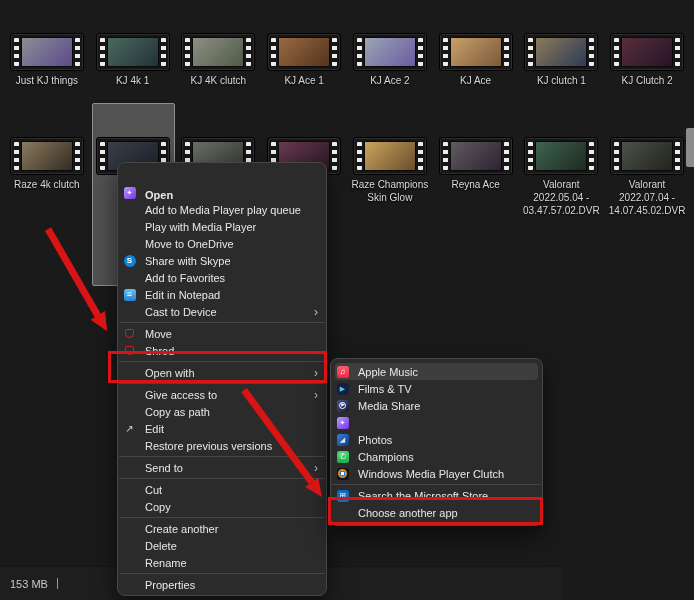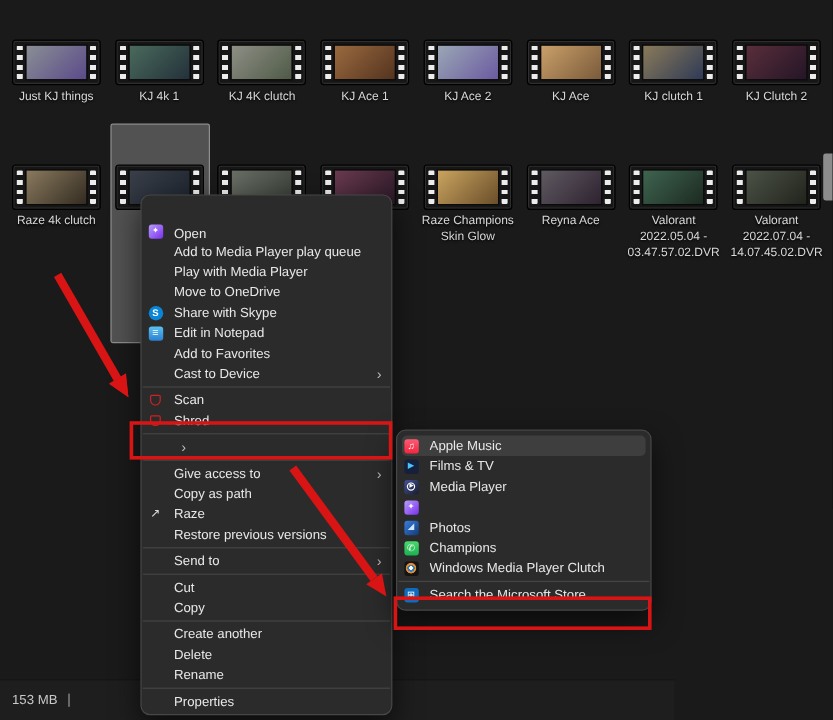--- a/index.html
+++ b/index.html
@@ -52,21 +52,21 @@
     border-radius:8px;box-sizing:border-box;padding:4px 0;
     box-shadow:0 10px 24px rgba(0,0,0,.6);
   }
   #main-menu{left:117px;top:162px;width:210px;height:434px;z-index:5;}
   #submenu{left:330px;top:358px;width:213px;z-index:6;}
   .menu-item{
     height:17px;display:flex;align-items:center;
     font-size:11px;color:#e8e8e8;padding:0 8px 0 5px;cursor:default;
     white-space:nowrap;
   }
-  .menu-item.bold .mi-label{font-weight:normal;margin-top:39px;}
+  .menu-item.bold .mi-label{font-weight:bold;margin-top:39px;}
   .menu-item.highlighted{background:#3e3e3e;border-radius:4px;margin:0 4px;padding:0 3px 0 1px;}
   .mi-iconbox{width:13px;height:13px;flex:none;margin-right:9px;display:flex;align-items:center;justify-content:center;}
   .mi-label{flex:1;overflow:hidden;}
   .mi-chevron{color:#bdbdbd;font-size:12px;margin-left:6px;}
   .menu-sep{height:1px;background:#454545;margin:2px 1px;}
   
   .ic{width:12px;height:12px;border-radius:2.5px;display:flex;align-items:center;justify-content:center;
       font-size:8px;line-height:1;color:#fff;box-sizing:border-box;}
   .icon-none{visibility:hidden;}
   .icon-clipchamp{background:linear-gradient(135deg,#b79df8,#7b2ff0);}
@@ -250,76 +250,77 @@
         <span class="mi-label">Move to OneDrive</span>
       </div>
       <div class="menu-item">
         <span class="mi-iconbox">
           <span class="ic icon-skype"></span>
         </span>
         <span class="mi-label">Share with Skype</span>
       </div>
       <div class="menu-item">
         <span class="mi-iconbox">
+          <span class="ic icon-none"></span>
+        </span>
+        <span class="mi-label">Add to Favorites</span>
+      </div>
+      <div class="menu-item">
+        <span class="mi-iconbox">
           <span class="ic icon-notepad"></span>
         </span>
         <span class="mi-label">Edit in Notepad</span>
-      </div>
-      <div class="menu-item">
-        <span class="mi-iconbox">
-          <span class="ic icon-none"></span>
-        </span>
-        <span class="mi-label">Add to Favorites</span>
       </div>
       <div class="menu-item">
         <span class="mi-iconbox">
           <span class="ic icon-none"></span>
         </span>
         <span class="mi-label">Cast to Device</span>
         <span class="mi-chevron">›</span>
       </div>
       <div class="menu-sep"></div>
       <div class="menu-item">
         <span class="mi-iconbox">
           <span class="ic icon-mcafee"></span>
         </span>
-        <span class="mi-label">Scan</span>
+        <span class="mi-label">Move</span>
       </div>
       <div class="menu-item">
         <span class="mi-iconbox">
           <span class="ic icon-mcafee"></span>
         </span>
         <span class="mi-label">Shred</span>
       </div>
       <div class="menu-sep"></div>
       <div class="menu-item">
         <span class="mi-iconbox">
           <span class="ic icon-none"></span>
         </span>
+        <span class="mi-label">Open with</span>
         <span class="mi-chevron">›</span>
       </div>
       <div class="menu-sep"></div>
       <div class="menu-item">
         <span class="mi-iconbox">
           <span class="ic icon-none"></span>
         </span>
         <span class="mi-label">Give access to</span>
         <span class="mi-chevron">›</span>
       </div>
       <div class="menu-item">
         <span class="mi-iconbox">
           <span class="ic icon-none"></span>
         </span>
         <span class="mi-label">Copy as path</span>
       </div>
       <div class="menu-item">
         <span class="mi-iconbox">
           <span class="ic icon-share"></span>
         </span>
-        <span class="mi-label">Raze</span>
+        <span class="mi-label">Edit</span>
       </div>
       <div class="menu-item">
         <span class="mi-iconbox">
           <span class="ic icon-none"></span>
         </span>
         <span class="mi-label">Restore previous versions</span>
       </div>
       <div class="menu-sep"></div>
       <div class="menu-item">
         <span class="mi-iconbox">
@@ -378,21 +379,21 @@
       <div class="menu-item">
         <span class="mi-iconbox">
           <span class="ic icon-films-tv"></span>
         </span>
         <span class="mi-label">Films &amp; TV</span>
       </div>
       <div class="menu-item">
         <span class="mi-iconbox">
           <span class="ic icon-media-player"></span>
         </span>
-        <span class="mi-label">Media Player</span>
+        <span class="mi-label">Media Share</span>
       </div>
       <div class="menu-item">
         <span class="mi-iconbox">
           <span class="ic icon-clipchamp"></span>
         </span>
       </div>
       <div class="menu-item">
         <span class="mi-iconbox">
           <span class="ic icon-photos"></span>
         </span>
@@ -409,20 +410,26 @@
           <span class="ic icon-wmp-legacy"></span>
         </span>
         <span class="mi-label">Windows Media Player Clutch</span>
       </div>
       <div class="menu-sep"></div>
       <div class="menu-item">
         <span class="mi-iconbox">
           <span class="ic icon-ms-store"></span>
         </span>
         <span class="mi-label">Search the Microsoft Store</span>
+      </div>
+      <div class="menu-item">
+        <span class="mi-iconbox">
+          <span class="ic icon-none"></span>
+        </span>
+        <span class="mi-label">Choose another app</span>
       </div>
     </div>
 
   <div id="redbox-openwith" class="redbox"></div>
   <div id="redbox-choose" class="redbox"></div>
 
   <svg id="arrow-layer" viewBox="0 0 694 600">
     <g>
       <line x1="48" y1="229" x2="98" y2="316" stroke="#d81414" stroke-width="7"></line>
       <polygon points="107,331 90.9,319.6 104.7,311.4" fill="#d81414"></polygon>

